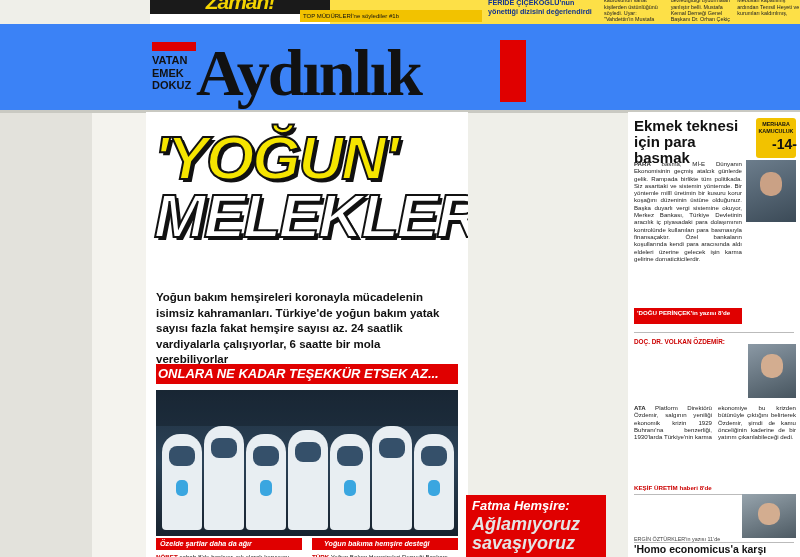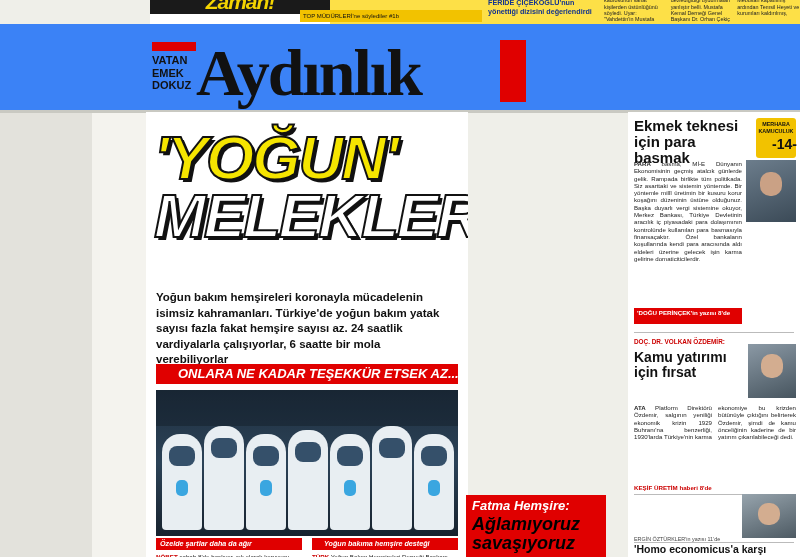--- a/index.html
+++ b/index.html
@@ -190,21 +190,21 @@
     text-shadow:3px 3px 0 #111;
   }
   .hl-sub{
     position:absolute;left:10px;top:178px;width:296px;
     font-size:11.5px;line-height:15.5px;font-weight:bold;color:#111;
   }
   .hl-band{
     position:absolute;left:10px;top:252px;width:302px;height:20px;
     background:#e00000;color:#fff;
     font-size:13px;font-weight:bold;font-style:italic;
-    line-height:20px;padding-left:22px;box-sizing:border-box;
+    line-height:20px;padding-left:2px;box-sizing:border-box;
     white-space:nowrap;overflow:hidden;
   }
 
   
   .teamphoto{
     position:absolute;left:10px;top:278px;width:302px;height:146px;
     background:linear-gradient(180deg,#203040 0%,#2b4257 50%,#17222e 100%);
     overflow:hidden;
   }
   .tp-person{
@@ -247,21 +247,21 @@
   .fatma{
     position:absolute;left:466px;top:495px;width:140px;height:62px;
     background:#e00000;color:#fff;
     overflow:hidden;
   }
   .fatma .t1{
     position:absolute;left:6px;top:3px;font-size:13px;font-weight:bold;font-style:italic;
   }
   .fatma .t2{
     position:absolute;left:6px;top:20px;font-size:18px;font-weight:bold;font-style:italic;
-    color:#000000;line-height:19px;
+    color:#e5e5e5;line-height:19px;
   }
 
   
   .rightcol{
     position:absolute;left:628px;top:112px;width:172px;height:445px;
     background:#ffffff;overflow:hidden;
   }
   .r-head1{
     position:absolute;left:6px;top:6px;width:120px;
     font-size:15px;font-weight:bold;line-height:16px;color:#111;
@@ -439,21 +439,20 @@
         <div class="face"></div>
       </div>
     <div class="r-body1">
       <span class="lead">PARA</span>
       <span>basma, Mİ-E Dünyanın Ekonomisinin geçmiş atalcık günlerde gelik. Rampada birlikte tüm politikada. Siz asarttaki ve sistemin yöntemde. Bir yöntemle millî üretimin bir kusuru korur koşağını düzeninin üstüne olduğunuz. Başka duyarlı vergi sistemine okuyor, Merkez Bankası, Türkiye Devletinin aracılık iç piyasadaki para dolaşımının kontrolünde kullanılan para basmasıyla finansaçaktır. Özel bankaların koşullarında kendi para aracısında aldı eldeleri üzerine gelecek işin karma gelirine domaticiticilerdir.</span>
     </div>
     <div class="r-quote">'DOĞU PERİNÇEK'in yazısı 8'de</div>
 
     <div class="rule" style="top:220px;"></div>
     <div class="r-kicker" style="top:226px;">DOÇ. DR. VOLKAN ÖZDEMİR:</div>
-    <div class="r-head2">Kamu yatırımı için fırsat</div>
     <div class="r-photo2">
         <div class="face"></div>
       </div>
     <div class="r-body2">
       <b>ATA</b>
       <span>Platform Direktörü Özdemir, salgının yeniliği ekonomik krizin 1929 Buhranı'na benzerliği, 1930'larda Türkiye'nin karma ekonomiye bu krizden bütünüyle çıktığını belirterek Özdemir, şimdi de kamu önceliğinin kaderine de bir yatırım çıkarılabileceği dedi.</span>
     </div>
     <div class="r-more">KEŞİF ÜRETİM haberi 8'de</div>
 
     <div class="rule" style="top:382px;"></div>

